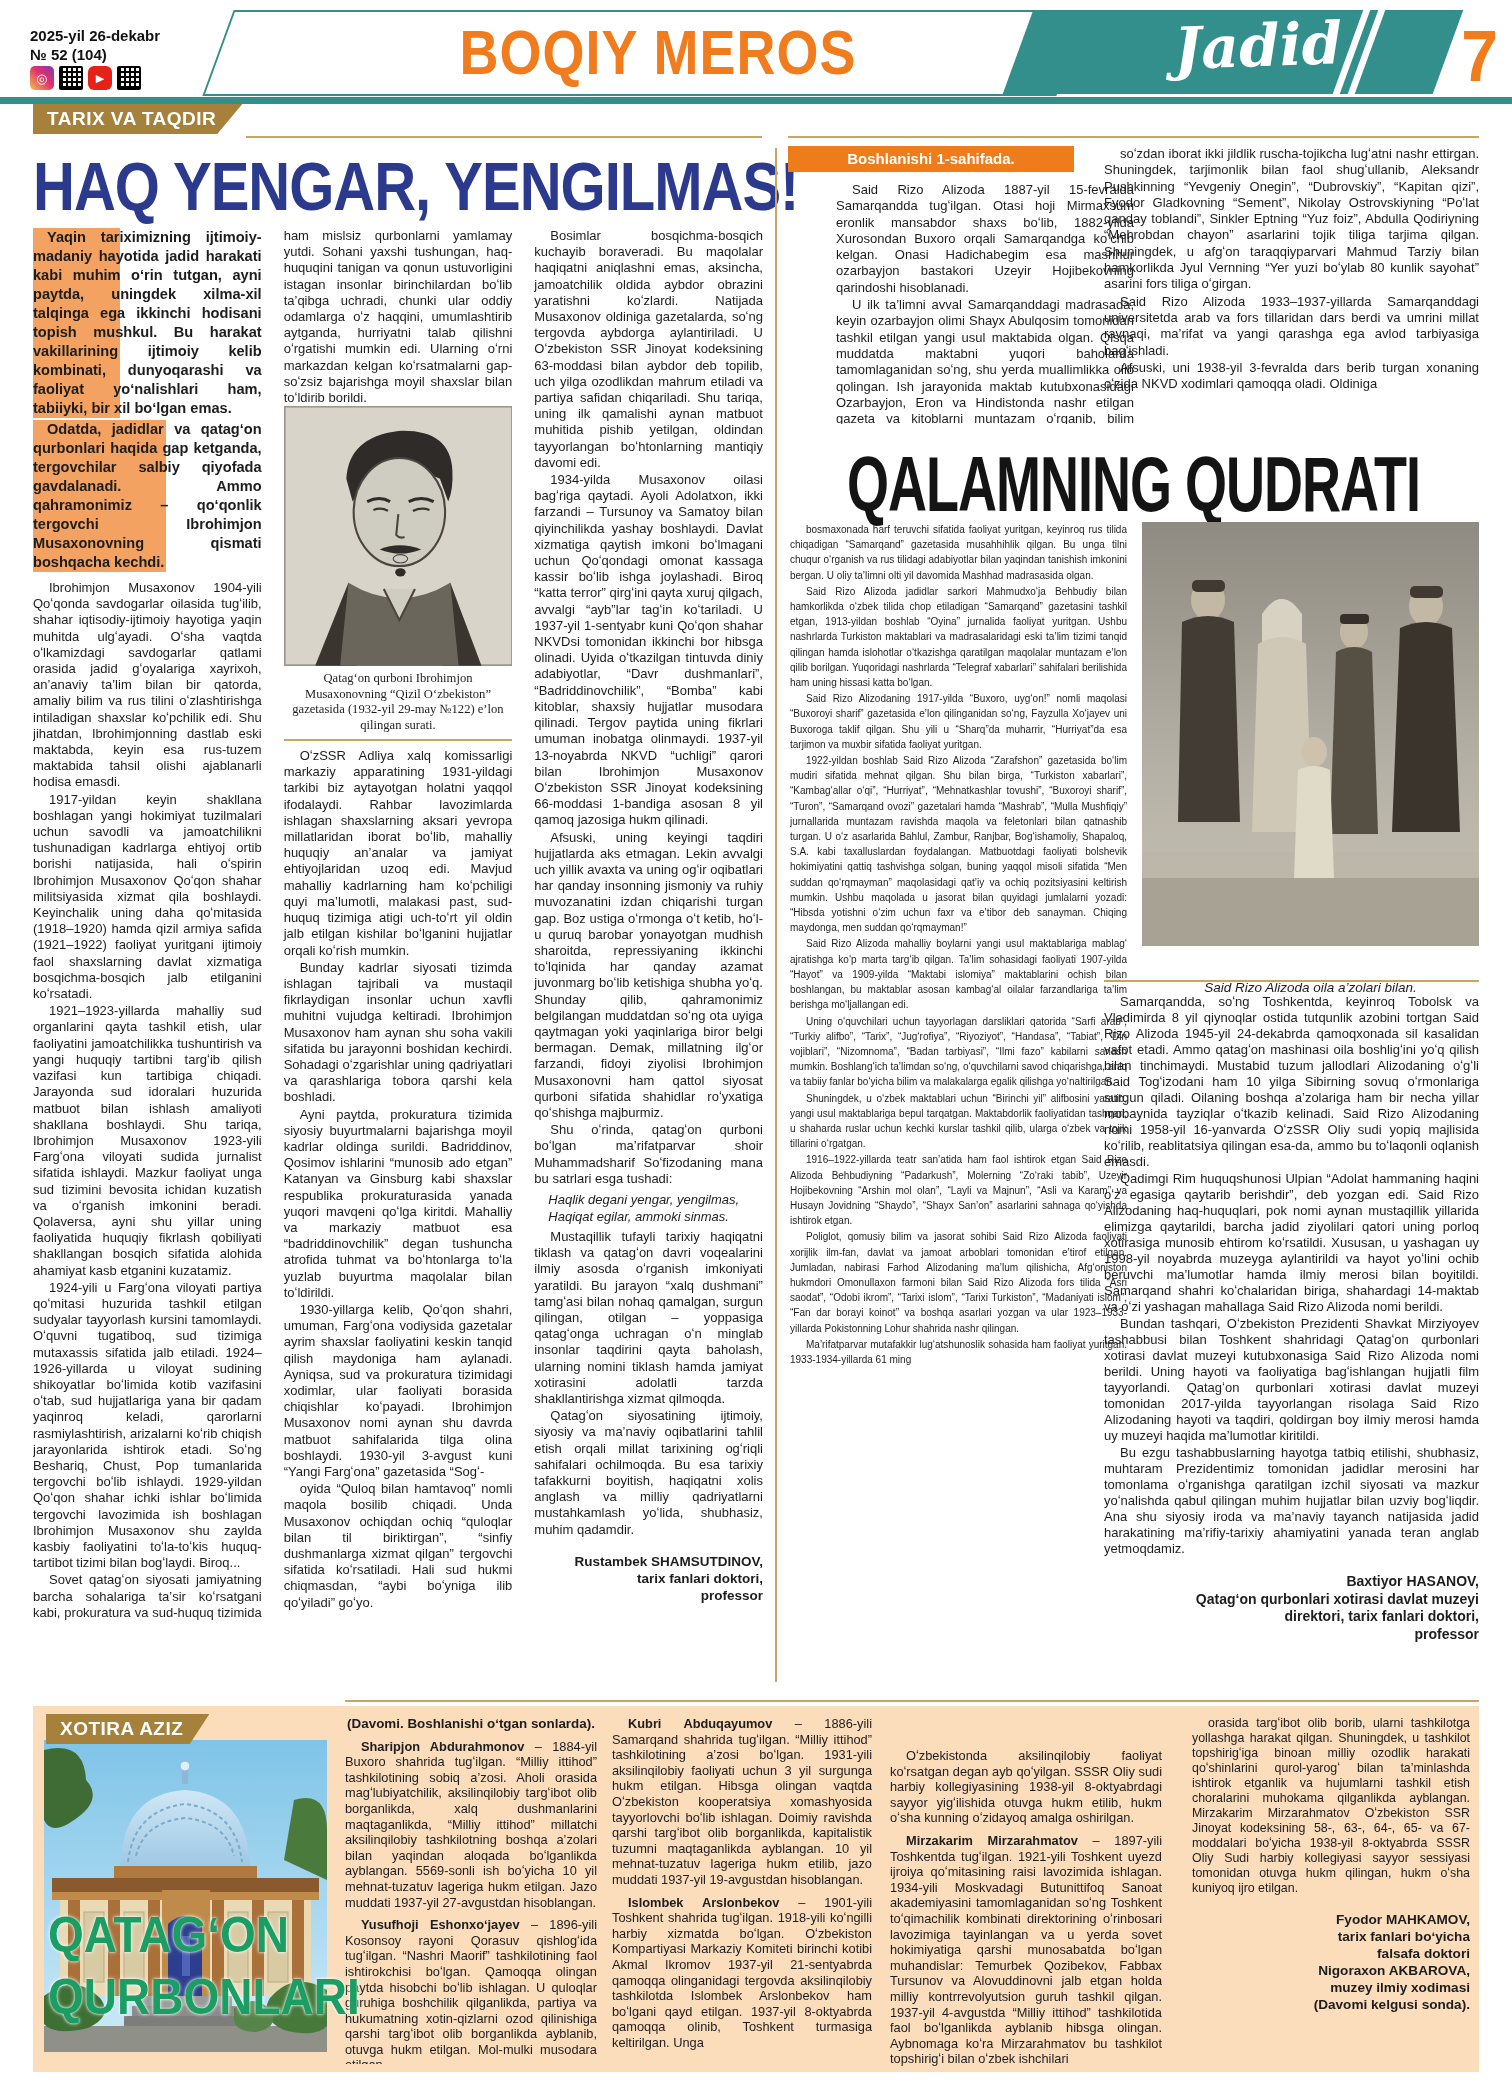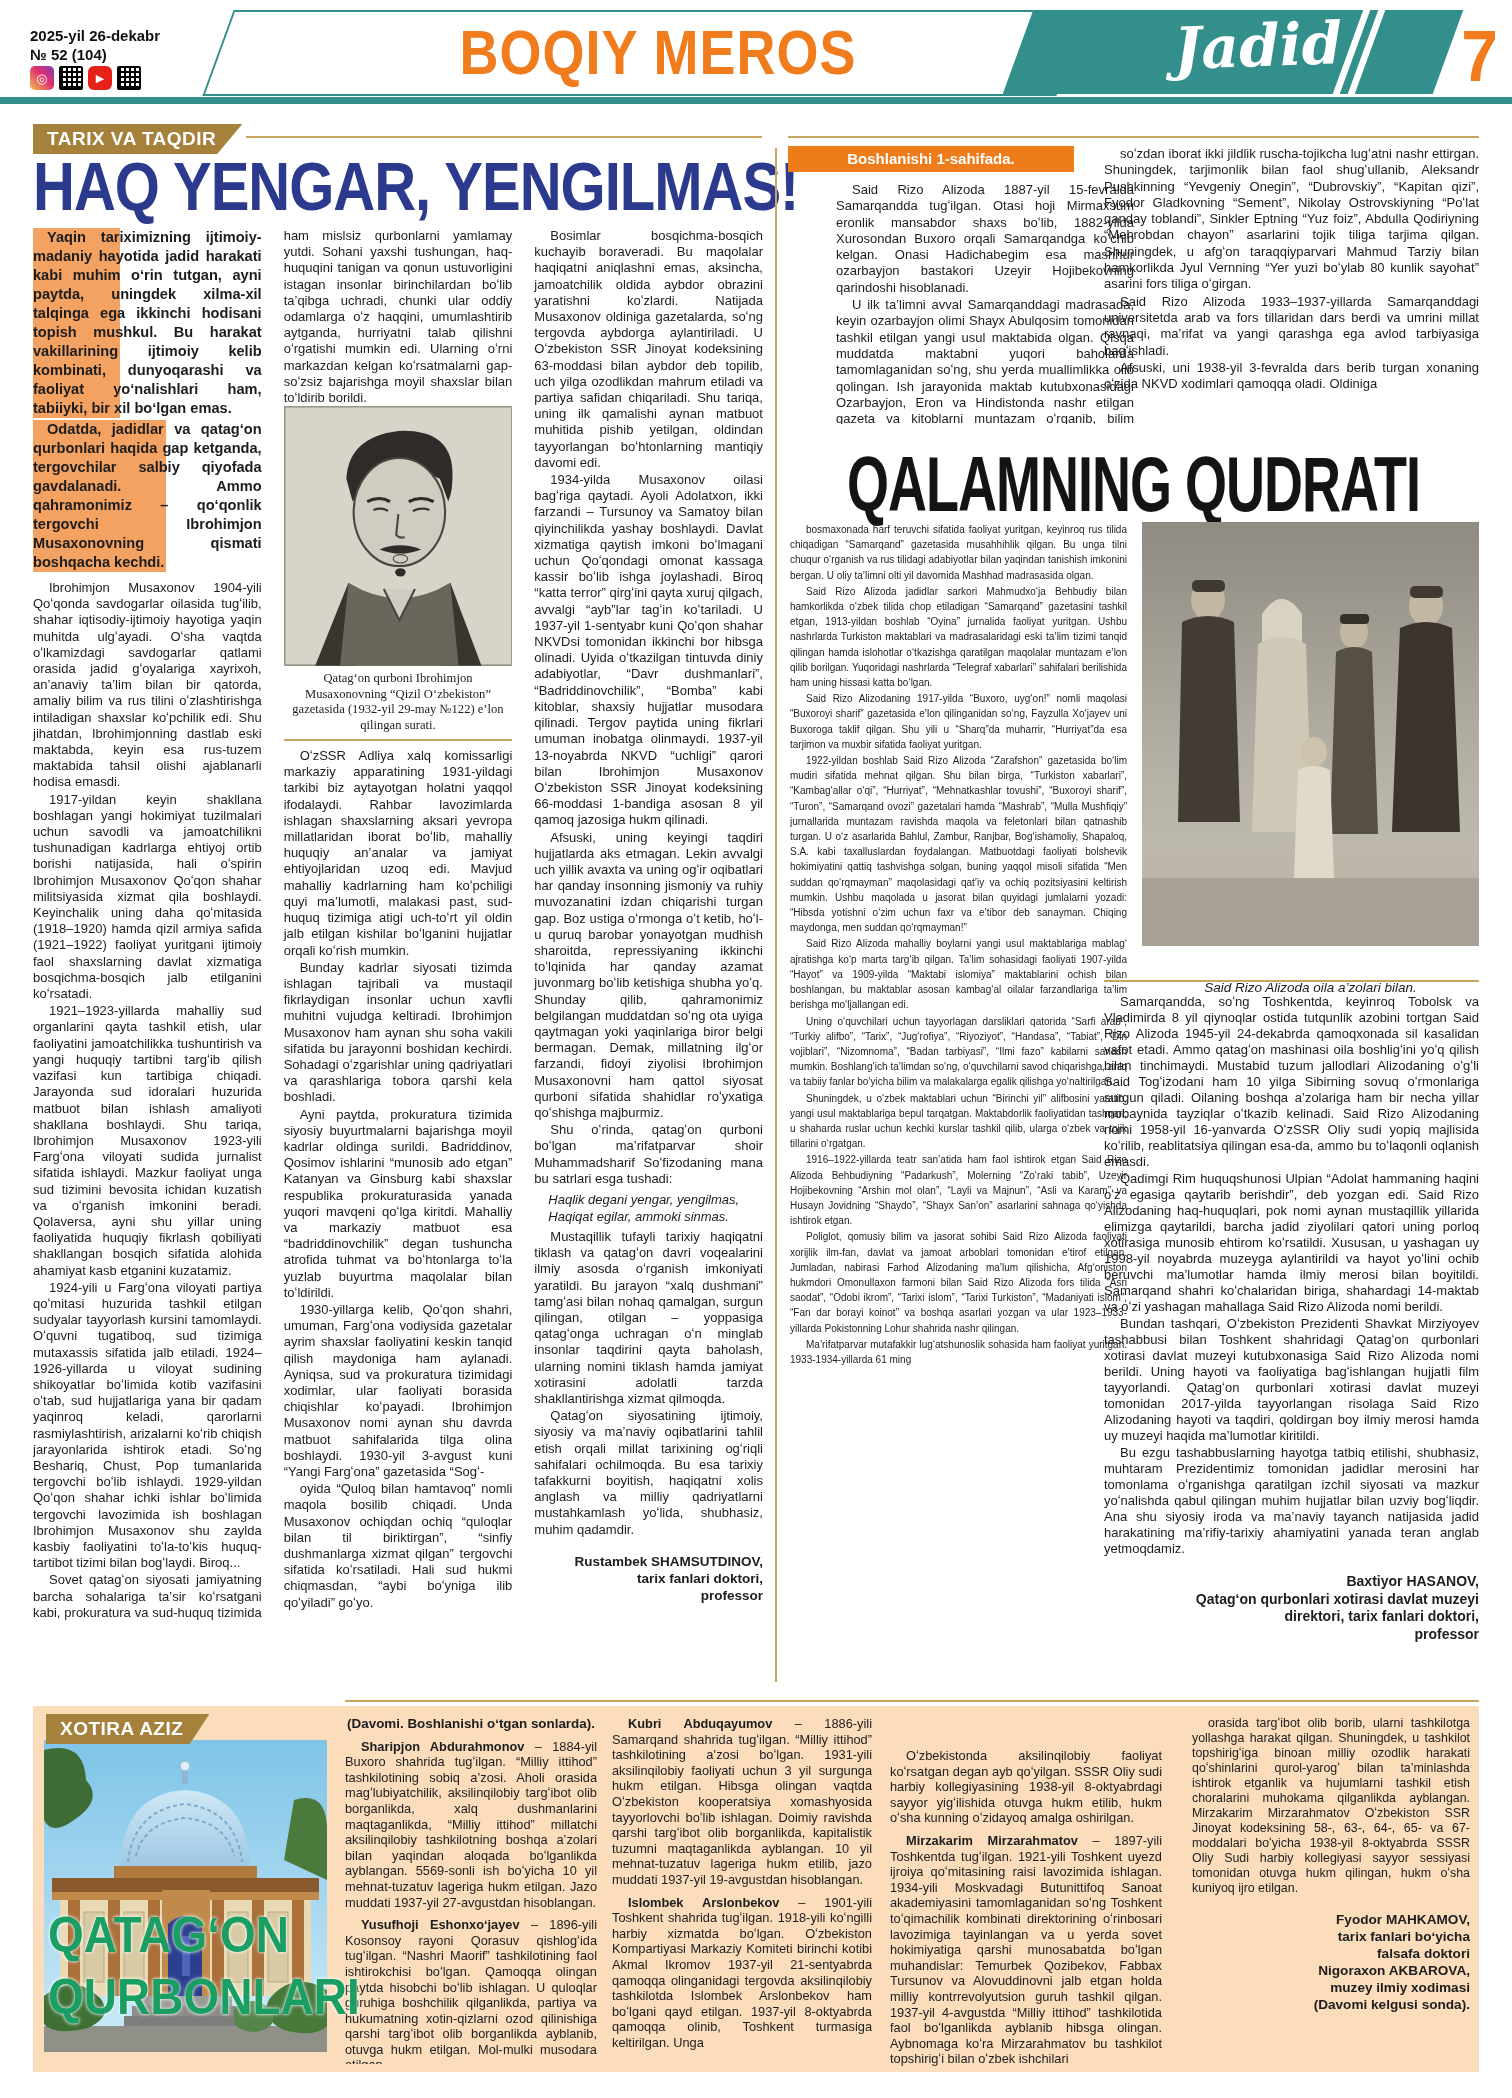--- a/index.html
+++ b/index.html
@@ -32,21 +32,21 @@
   .gold-hrule{position:absolute;height:2px;background:#c8a563;}
   .gold-vrule{position:absolute;width:2px;background:#c8a563;}
   .kicker{display:inline-block;background:#a6813b;color:#fff;font-weight:bold;font-size:19px;
       padding:4px 26px 4px 14px;clip-path:polygon(0 0,100% 0,88% 100%,0 100%);letter-spacing:.5px;}
   p{margin:0;text-indent:16px;text-align:justify;}
   .paras p{margin:0 0 1px 0;}
   .byline{font-weight:bold;text-align:right;margin-top:16px;}
   .byline div{line-height:1.25;}
 
   
-  .a1-kicker{position:absolute;left:33px;top:124px;}
+  .a1-kicker{position:absolute;left:33px;top:104px;}
   .a1-rule{left:246px;top:136px;width:516px;}
   .a1-headline{position:absolute;left:33px;top:146px;width:740px;font-size:58px;font-weight:bold;
       color:#2c3a8e;letter-spacing:-1px;white-space:nowrap;transform:scaleY(1.18);transform-origin:top left;}
   .a1-cols{position:absolute;left:33px;top:228px;width:730px;height:1456px;overflow:hidden;
       column-count:3;column-gap:22px;font-size:13px;line-height:16.2px;}
   .lead{font-size:14.6px;line-height:19px;text-indent:14px;margin-bottom:2px;}
   .lead1{font-weight:600;background:linear-gradient(90deg,#f3a261 0 38%,transparent 38%);}
   .lead2{font-weight:bold;background:linear-gradient(90deg,#f3a261 0 58%,transparent 58%);margin-bottom:8px;}
   figure.portrait{margin:0 0 4px 0;break-inside:avoid;}
   .portrait svg{display:block;width:100%;height:auto;}

